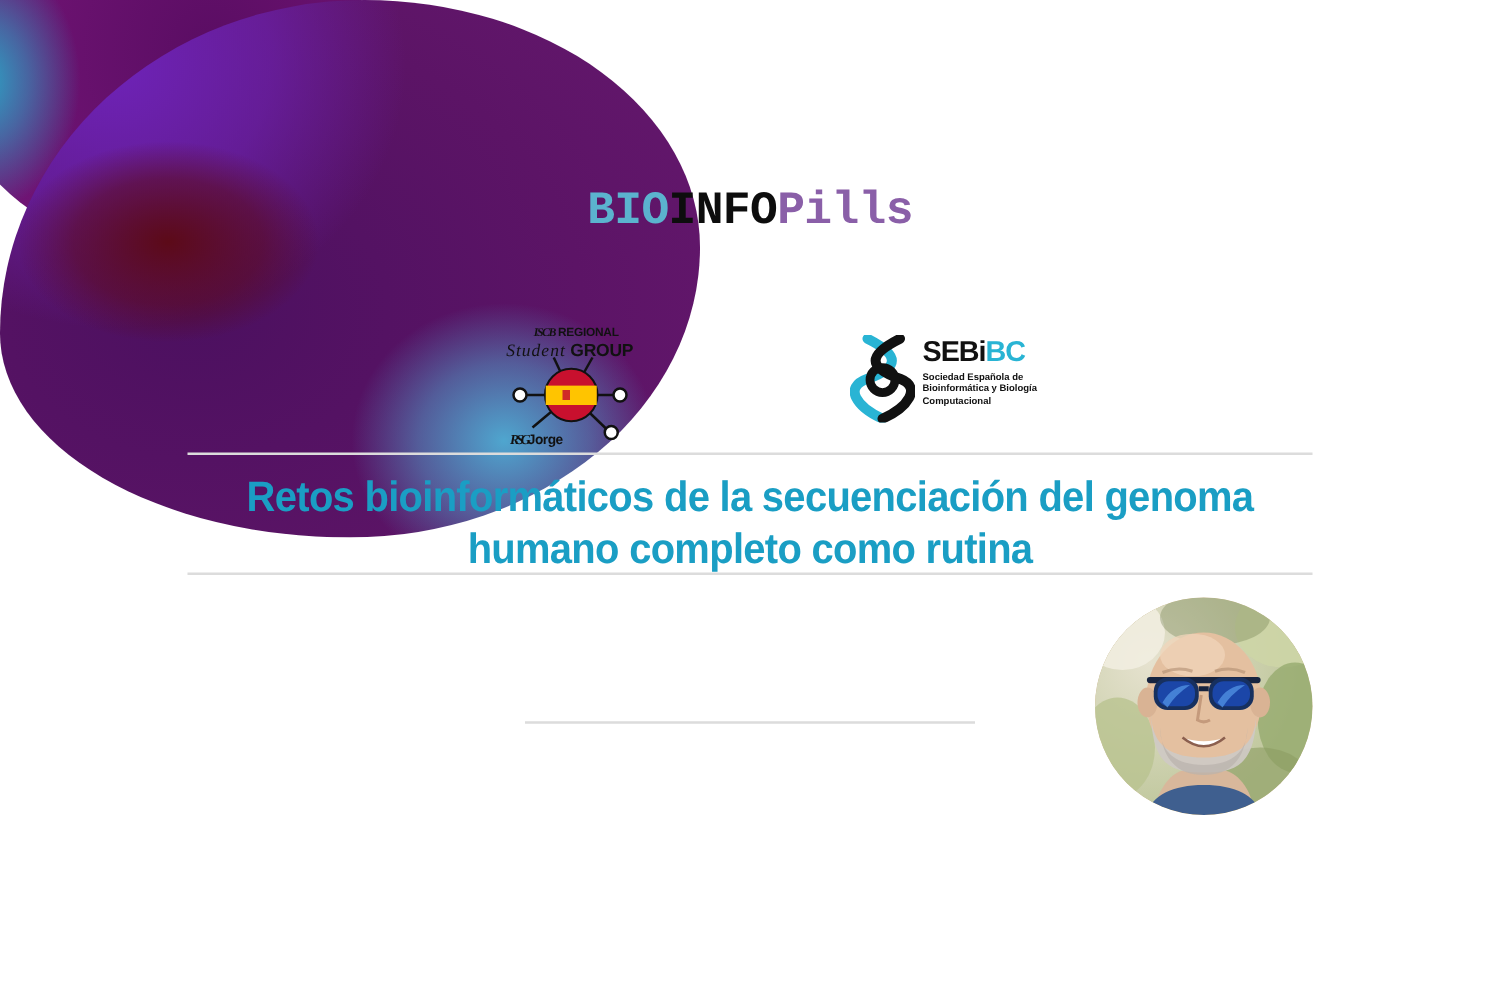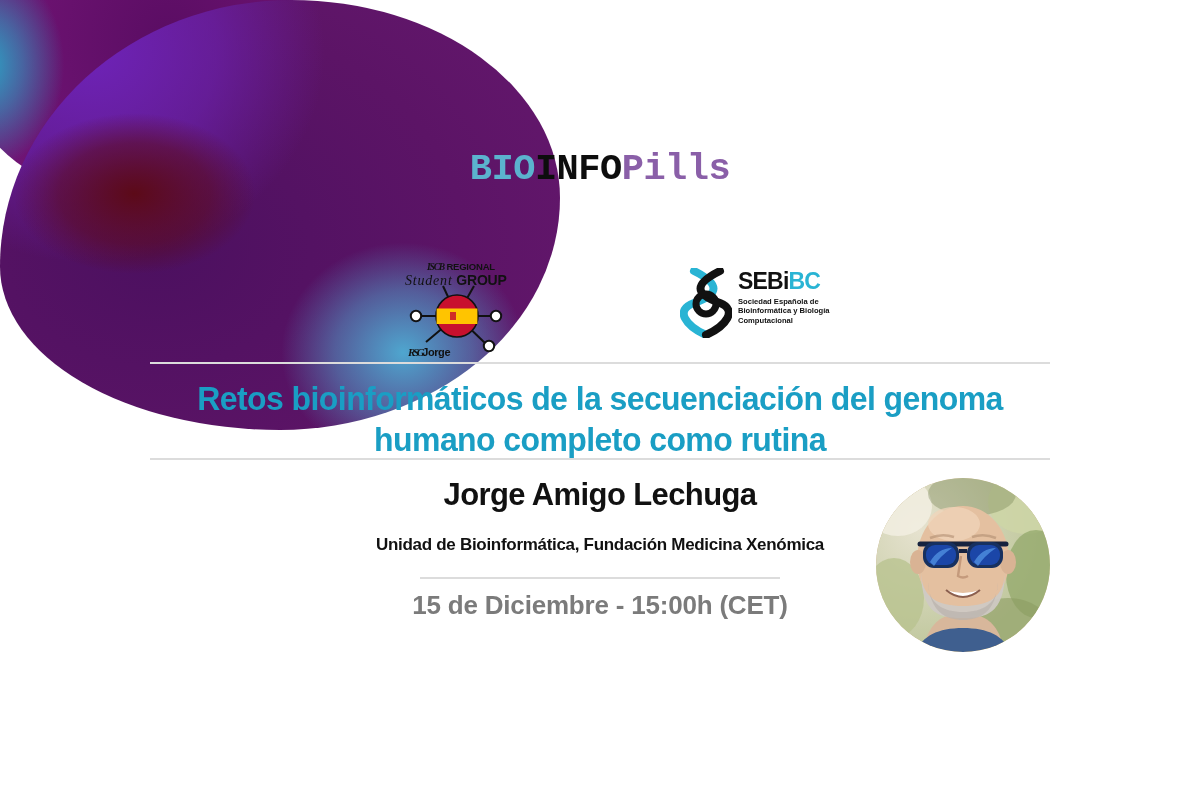--- a/index.html
+++ b/index.html
@@ -354,23 +354,20 @@
       </div>
     </div>
   </div>
 
   <div class="divider divider-1"></div>
   <div class="divider divider-2"></div>
   <div class="divider divider-3"></div>
 
   <div class="talk-title">Retos bioinformáticos de la secuenciación del genoma humano completo como rutina</div>
 
-  <div class="speaker-name">Jorge Amigo Lechuga</div>
-  <div class="speaker-affil">Unidad de Bioinformática, Fundación Medicina Xenómica</div>
-  <div class="datetime">15 de Diciembre -  15:00h (CET)</div>
 
   <div class="photo">
     <svg viewBox="0 0 174 174">
       <defs>
         <clipPath id="circ">
             <circle cx="87" cy="87" r="87"></circle>
           </clipPath>
         <radialGradient id="bgA" cx="25%" cy="30%" r="70%">
           <stop offset="0%" stop-color="#e6e2cf"></stop>
           <stop offset="100%" stop-color="#bfc79c"></stop>

